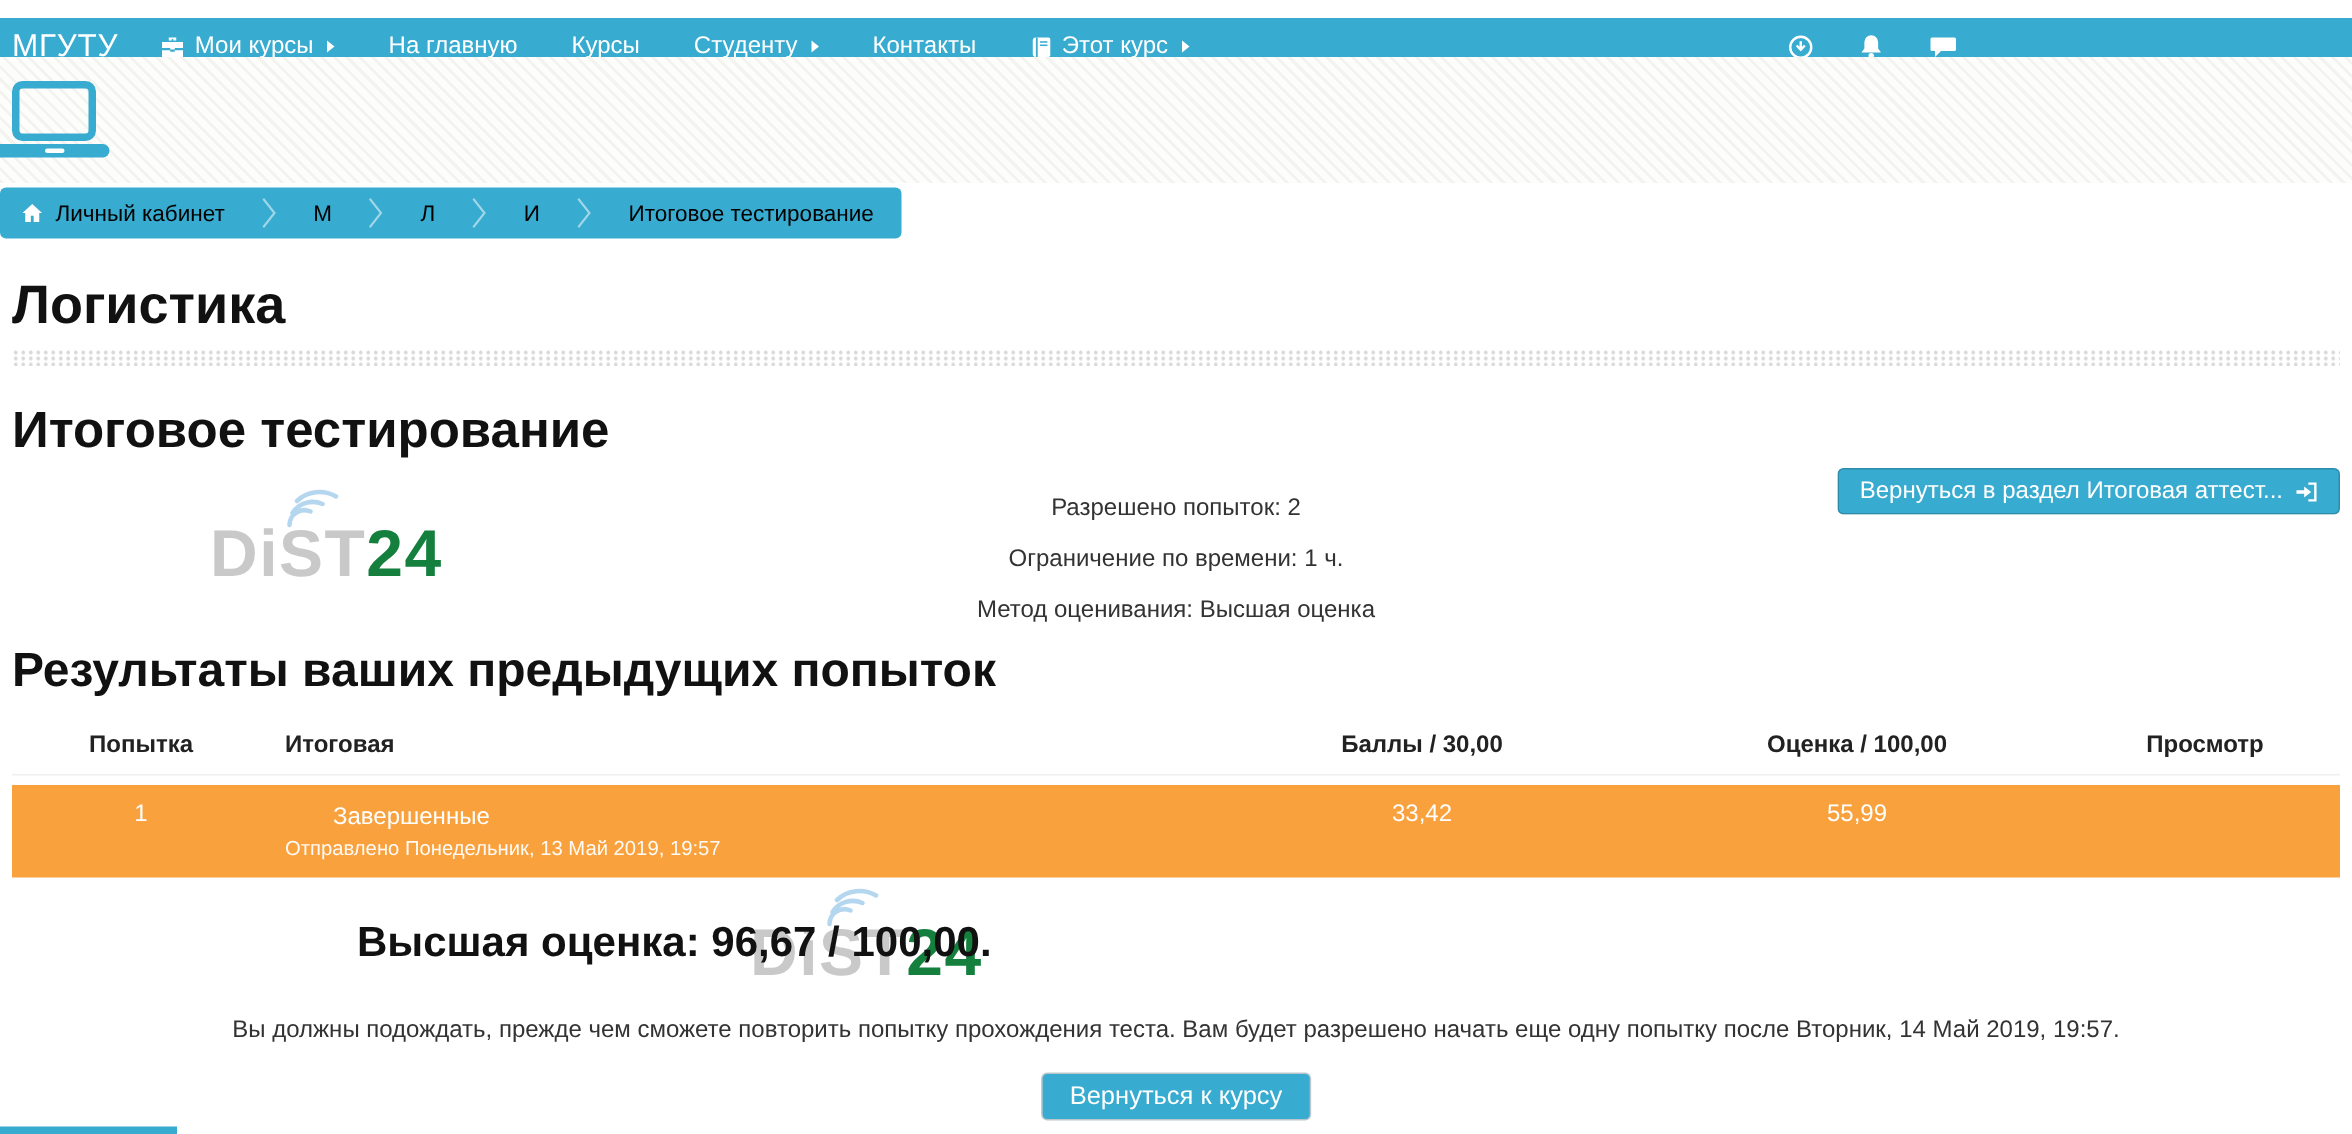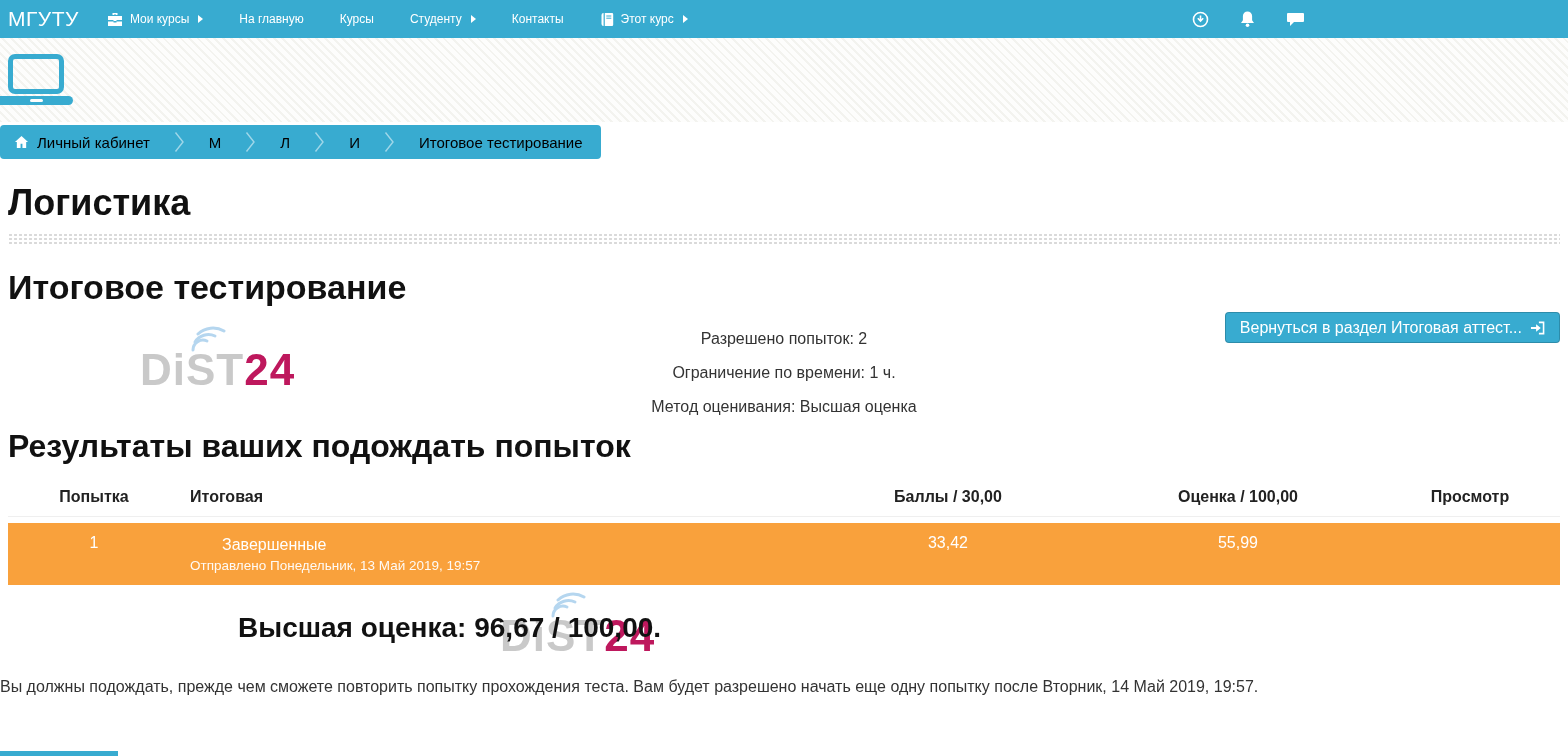--- a/index.html
+++ b/index.html
@@ -8,24 +8,24 @@
     --orange:#f9a13c;
     --text:#333;
     --heading:#111;
   }
   *{box-sizing:border-box;margin:0;padding:0;}
   html,body{width:1568px;height:756px;overflow:hidden;background:#fff;
     font-family:"Liberation Sans","DejaVu Sans",sans-serif;color:var(--text);}
   #app{position:relative;width:1568px;height:756px;background:#fff;}
 
   
-  .navbar{position:absolute;top:0;left:0;width:100%;height:38px;
+  .navbar{position:absolute;top:12px;left:0;width:100%;height:38px;
     background:var(--teal);display:flex;align-items:center;padding:0 8px;}
   .brand{color:#fff;font-size:21px;font-weight:500;letter-spacing:.5px;margin-right:28px;cursor:pointer;}
-  .nav-item{display:flex;align-items:center;gap:7px;color:#fff;font-size:12px;
+  .nav-item{display:flex;align-items:center;gap:7px;color:#fff;font-size:16px;
     margin-left:36px;cursor:pointer;white-space:nowrap;}
   .nav-item:first-of-type{margin-left:0;}
   .nav-ico{display:inline-flex;align-items:center;}
   .caret{width:0;height:0;border-left:5px solid #fff;border-top:4px solid transparent;
     border-bottom:4px solid transparent;margin-left:2px;}
   .nav-right{position:absolute;left:1192px;top:0;height:38px;display:flex;align-items:center;gap:30px;}
   .nav-right .icon-btn{display:inline-flex;cursor:pointer;}
 
   
   .logo-strip{position:absolute;top:38px;left:0;width:100%;height:84px;
@@ -56,41 +56,41 @@
   .btn-return-section{position:absolute;top:276px;right:8px;height:31px;padding:0 14px;margin-top:36px;}
 
   
   .quiz-info{position:absolute;top:322px;left:0;width:100%;text-align:center;font-size:16px;}
   .quiz-info div{line-height:34px;}
 
   
   .watermark{position:absolute;z-index:1;pointer-events:none;}
   .wm-text{display:block;margin-top:22px;font-size:44px;font-weight:bold;letter-spacing:1px;line-height:1;}
   .wm-gray{color:#c9c9c9;}
-  .wm-orange{color:#be185d;}
+  .wm-orange{color:#15803d;}
   .wm-arcs{position:absolute;top:0;left:47px;}
   .wm-1{left:140px;top:326px;}
   .wm-2{left:500px;top:592px;}
 
   
   .results-table{position:absolute;top:484px;left:8px;width:1552px;border-collapse:separate;border-spacing:0;}
   .results-table th{font-size:16px;font-weight:bold;color:#222;padding:4px 0 10px;
     border-bottom:1px solid #efefef;}
   .results-table th.al{text-align:left;padding-left:10px;}
   .results-table td{background:var(--orange);background-clip:padding-box;border-top:6px solid transparent;
     color:#fff;font-size:16px;vertical-align:top;padding-top:11px;height:68px;}
   .results-table td.ctr,.results-table th.ctr{text-align:center;}
   .state-main{line-height:22px;margin-left:32px;}
   .state-detail{font-size:13.5px;line-height:20px;color:rgba(255,255,255,.95);}
   .td-state{padding-left:10px;}
 
   
   .grade-line{position:absolute;top:612px;left:238px;font-size:28px;font-weight:bold;
     color:var(--heading);z-index:2;}
-  .wait-text{position:absolute;top:678px;left:0;width:100%;font-size:16px;}
+  .wait-text{position:absolute;top:678px;left:0;width:100%;text-align:center;font-size:16px;}
   .btn-return-course{position:absolute;top:715px;left:50%;transform:translateX(-50%);
     height:32px;padding:0 18px;font-size:17px;border-color:#b9c6cc;}
   .footer-sliver{position:absolute;left:0;bottom:0;width:118px;height:5px;background:var(--teal);}
 </style>
 </head>
 <body>
 
 <div id="app">
 
   <nav class="navbar">
@@ -226,21 +226,21 @@
 
   <div class="watermark wm-1">
     <svg class="wm-arcs" width="46" height="26" viewBox="0 0 46 26">
       <path d="M6 24a10 10 0 0 1 14-9" fill="none" stroke="#b5d6ef" stroke-width="3" stroke-linecap="round"></path>
       <path d="M8 16a16 16 0 0 1 20-6" fill="none" stroke="#b5d6ef" stroke-width="3" stroke-linecap="round"></path>
       <path d="M11 8a22 22 0 0 1 26-3" fill="none" stroke="#b5d6ef" stroke-width="3" stroke-linecap="round"></path>
     </svg>
     <span class="wm-text"><span class="wm-gray">DiST</span><span class="wm-orange">24</span></span>
   </div>
 
-  <h2 class="results-title">Результаты ваших подождать попыток</h2>
+  <h2 class="results-title">Результаты ваших предыдущих попыток</h2>
 
   <table class="results-table">
     <colgroup>
         <col style="width:172px">
         <col style="width:620px">
         <col style="width:296px">
         <col style="width:284px">
         <col style="width:180px">
       </colgroup>
     <thead>
@@ -272,15 +272,18 @@
       <path d="M8 16a16 16 0 0 1 20-6" fill="none" stroke="#b5d6ef" stroke-width="3" stroke-linecap="round"></path>
       <path d="M11 8a22 22 0 0 1 26-3" fill="none" stroke="#b5d6ef" stroke-width="3" stroke-linecap="round"></path>
     </svg>
     <span class="wm-text"><span class="wm-gray">DiST</span><span class="wm-orange">24</span></span>
   </div>
 
   <div class="grade-line">Высшая оценка: 96,67 / 100,00.</div>
 
   <p class="wait-text">Вы должны подождать, прежде чем сможете повторить попытку прохождения теста. Вам будет разрешено начать еще одну попытку после Вторник, 14 Май 2019, 19:57.</p>
 
+  <button class="btn btn-return-course">
+    <span>Вернуться к курсу</span>
+  </button>
 
   <div class="footer-sliver"></div>
 </div>
 
 </body></html>

